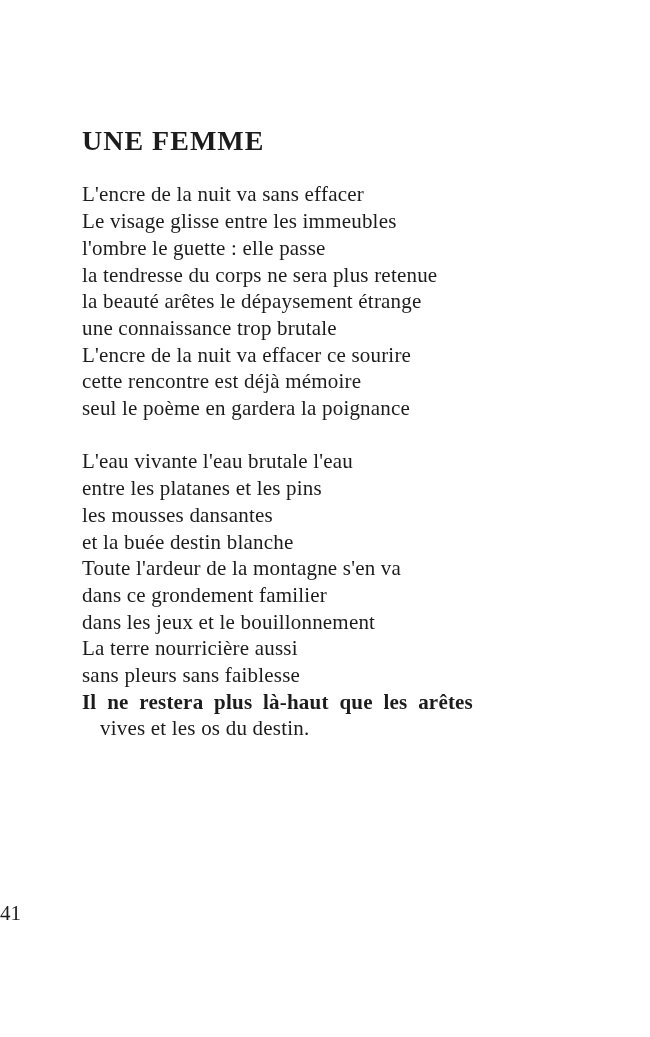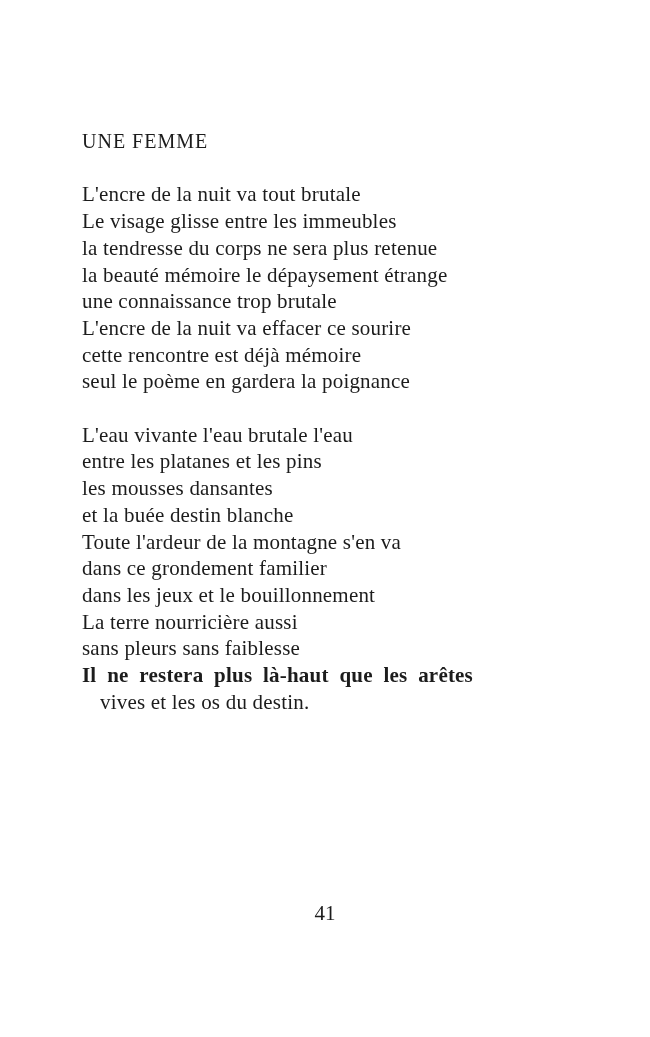--- a/index.html
+++ b/index.html
@@ -18,22 +18,22 @@
   .text-block {
     position: absolute;
     left: 82px;
     top: 128px;
     width: 391px;
     font-size: 21px;
     line-height: 26.7px;
     letter-spacing: 0.2px;
   }
   .poem-title {
-    font-size: 20px;
-    font-weight: normal;
+    font-size: 28px;
+    font-weight: bold;
     letter-spacing: 1px;
     margin: 0 0 26.7px 0;
   }
   .poem + .poem {
     margin-top: 26.7px;
   }
   .stanza {
     margin: 0;
   }
   .line {
@@ -46,36 +46,37 @@
     font-weight: bold;
   }
   .line.indented {
     padding-left: 18px;
   }
   .page-number {
     position: absolute;
     left: 0;
     right: 0;
     top: 901px;
-    text-align: center;
+    text-align: left;
     font-size: 21px;
   }
 </style>
 </head>
 <body>
 
 <div class="text-block">
 
   <div class="poem">
     <h2 class="poem-title">UNE FEMME</h2>
     <div class="stanza">
-      <div class="line">L'encre de la nuit va tout brutale</div>
+      <div class="line">L'encre de la nuit va sans effacer</div>
       <div class="line">Le visage glisse entre les immeubles</div>
+      <div class="line">l'ombre le guette : elle passe</div>
       <div class="line">la tendresse du corps ne sera plus retenue</div>
-      <div class="line">la beauté mémoire le dépaysement étrange</div>
+      <div class="line">la beauté arêtes le dépaysement étrange</div>
       <div class="line">une connaissance trop brutale</div>
       <div class="line">L'encre de la nuit va effacer ce sourire</div>
       <div class="line">cette rencontre est déjà mémoire</div>
       <div class="line">seul le poème en gardera la poignance</div>
     </div>
   </div>
 
   <div class="poem">
     <div class="stanza">
       <div class="line">L'eau vivante l'eau brutale l'eau</div>

